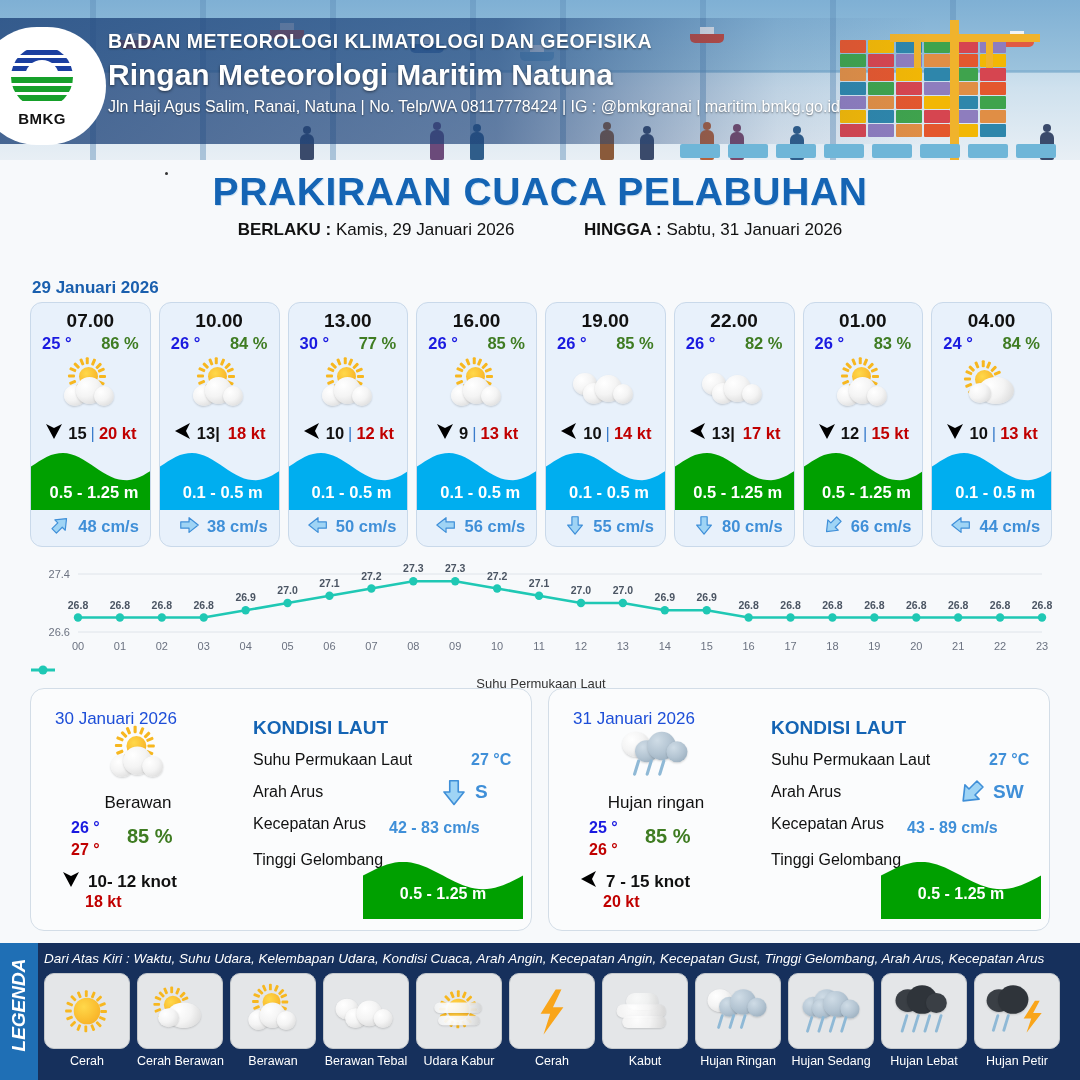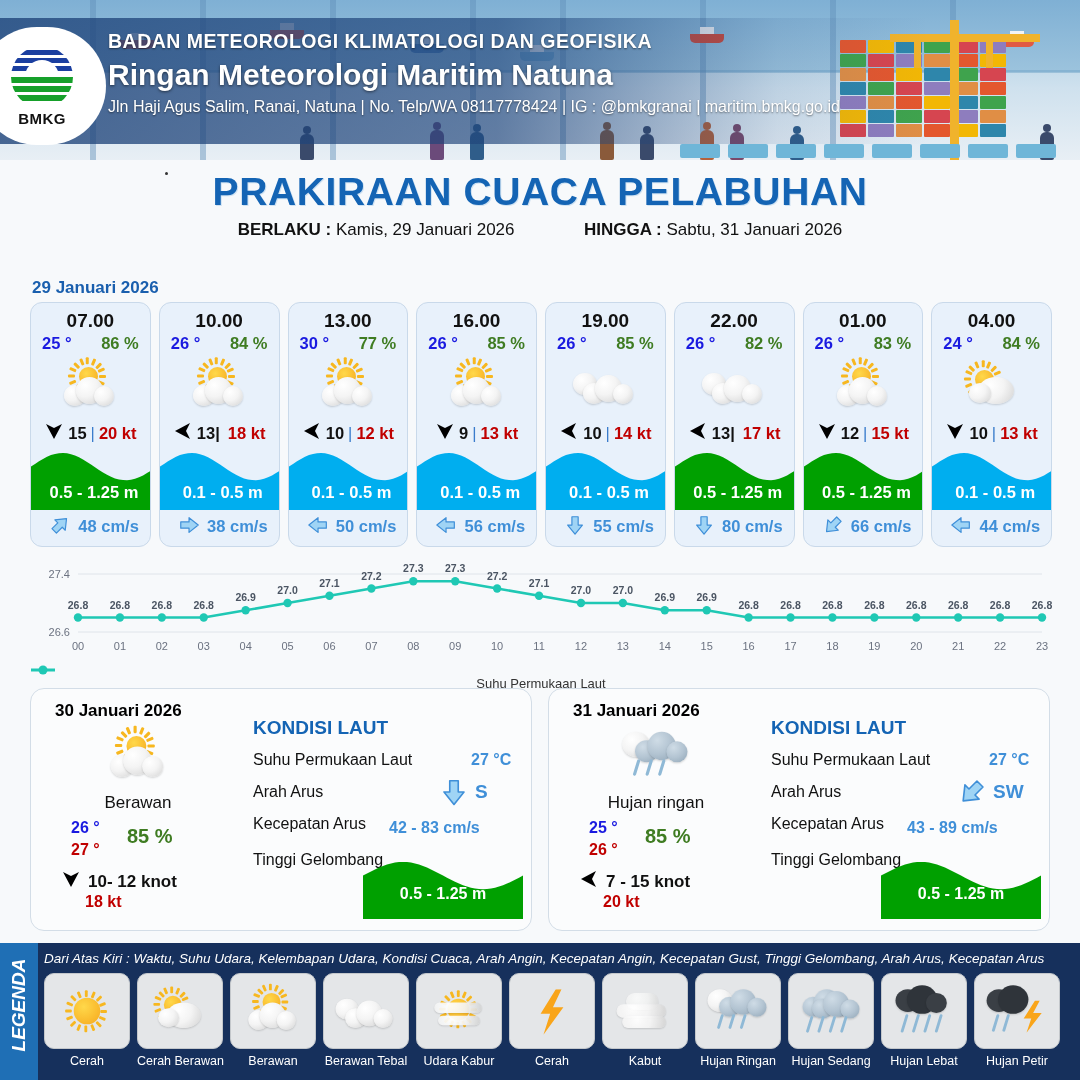--- a/index.html
+++ b/index.html
@@ -80,21 +80,21 @@
   .chart { position:absolute; left:30px; top:560px; width:1022px; height:120px; }
   .chart svg { display:block; }
   .chart-legend { position:absolute; left:0; top:104px; width:1022px; text-align:center;
     font-size:13px; color:#333; }
   .cl-mark { display:inline-block; vertical-align:middle; margin-right:5px; }
 
   
   .day { position:absolute; top:688px; width:502px; height:243px; background:#fbfcfd;
     border:1px solid #d3dde7; border-radius:14px; }
   .day.d1 { left:30px; } .day.d2 { left:548px; }
-  .d-date { position:absolute; left:24px; top:12px; font-size:17px; font-weight:bold; color:#000000; }
+  .d-date { position:absolute; left:24px; top:20px; font-size:17px; font-weight:normal; color:#1d4ed8; }
   .d-ico { position:absolute; left:52px; top:36px; width:110px; height:62px;
     display:flex; align-items:center; justify-content:center; }
   .d-cond { position:absolute; left:22px; top:104px; width:170px; text-align:center;
     font-size:17px; color:#111; }
   .d-tmin { position:absolute; left:40px; top:130px; font-size:16px; font-weight:bold; color:#1a1ae0; }
   .d-tmax { position:absolute; left:40px; top:152px; font-size:16px; font-weight:bold; color:#c00000; }
   .d-hum { position:absolute; left:96px; top:136px; font-size:20px; font-weight:bold; color:#3f7c22; }
   .d-wind { position:absolute; left:30px; top:180px; display:flex; align-items:center; gap:7px;
     font-size:17px; font-weight:bold; color:#111; }
   .d-gust { position:absolute; left:54px; top:204px; font-size:16px; font-weight:bold; color:#c00000; }

